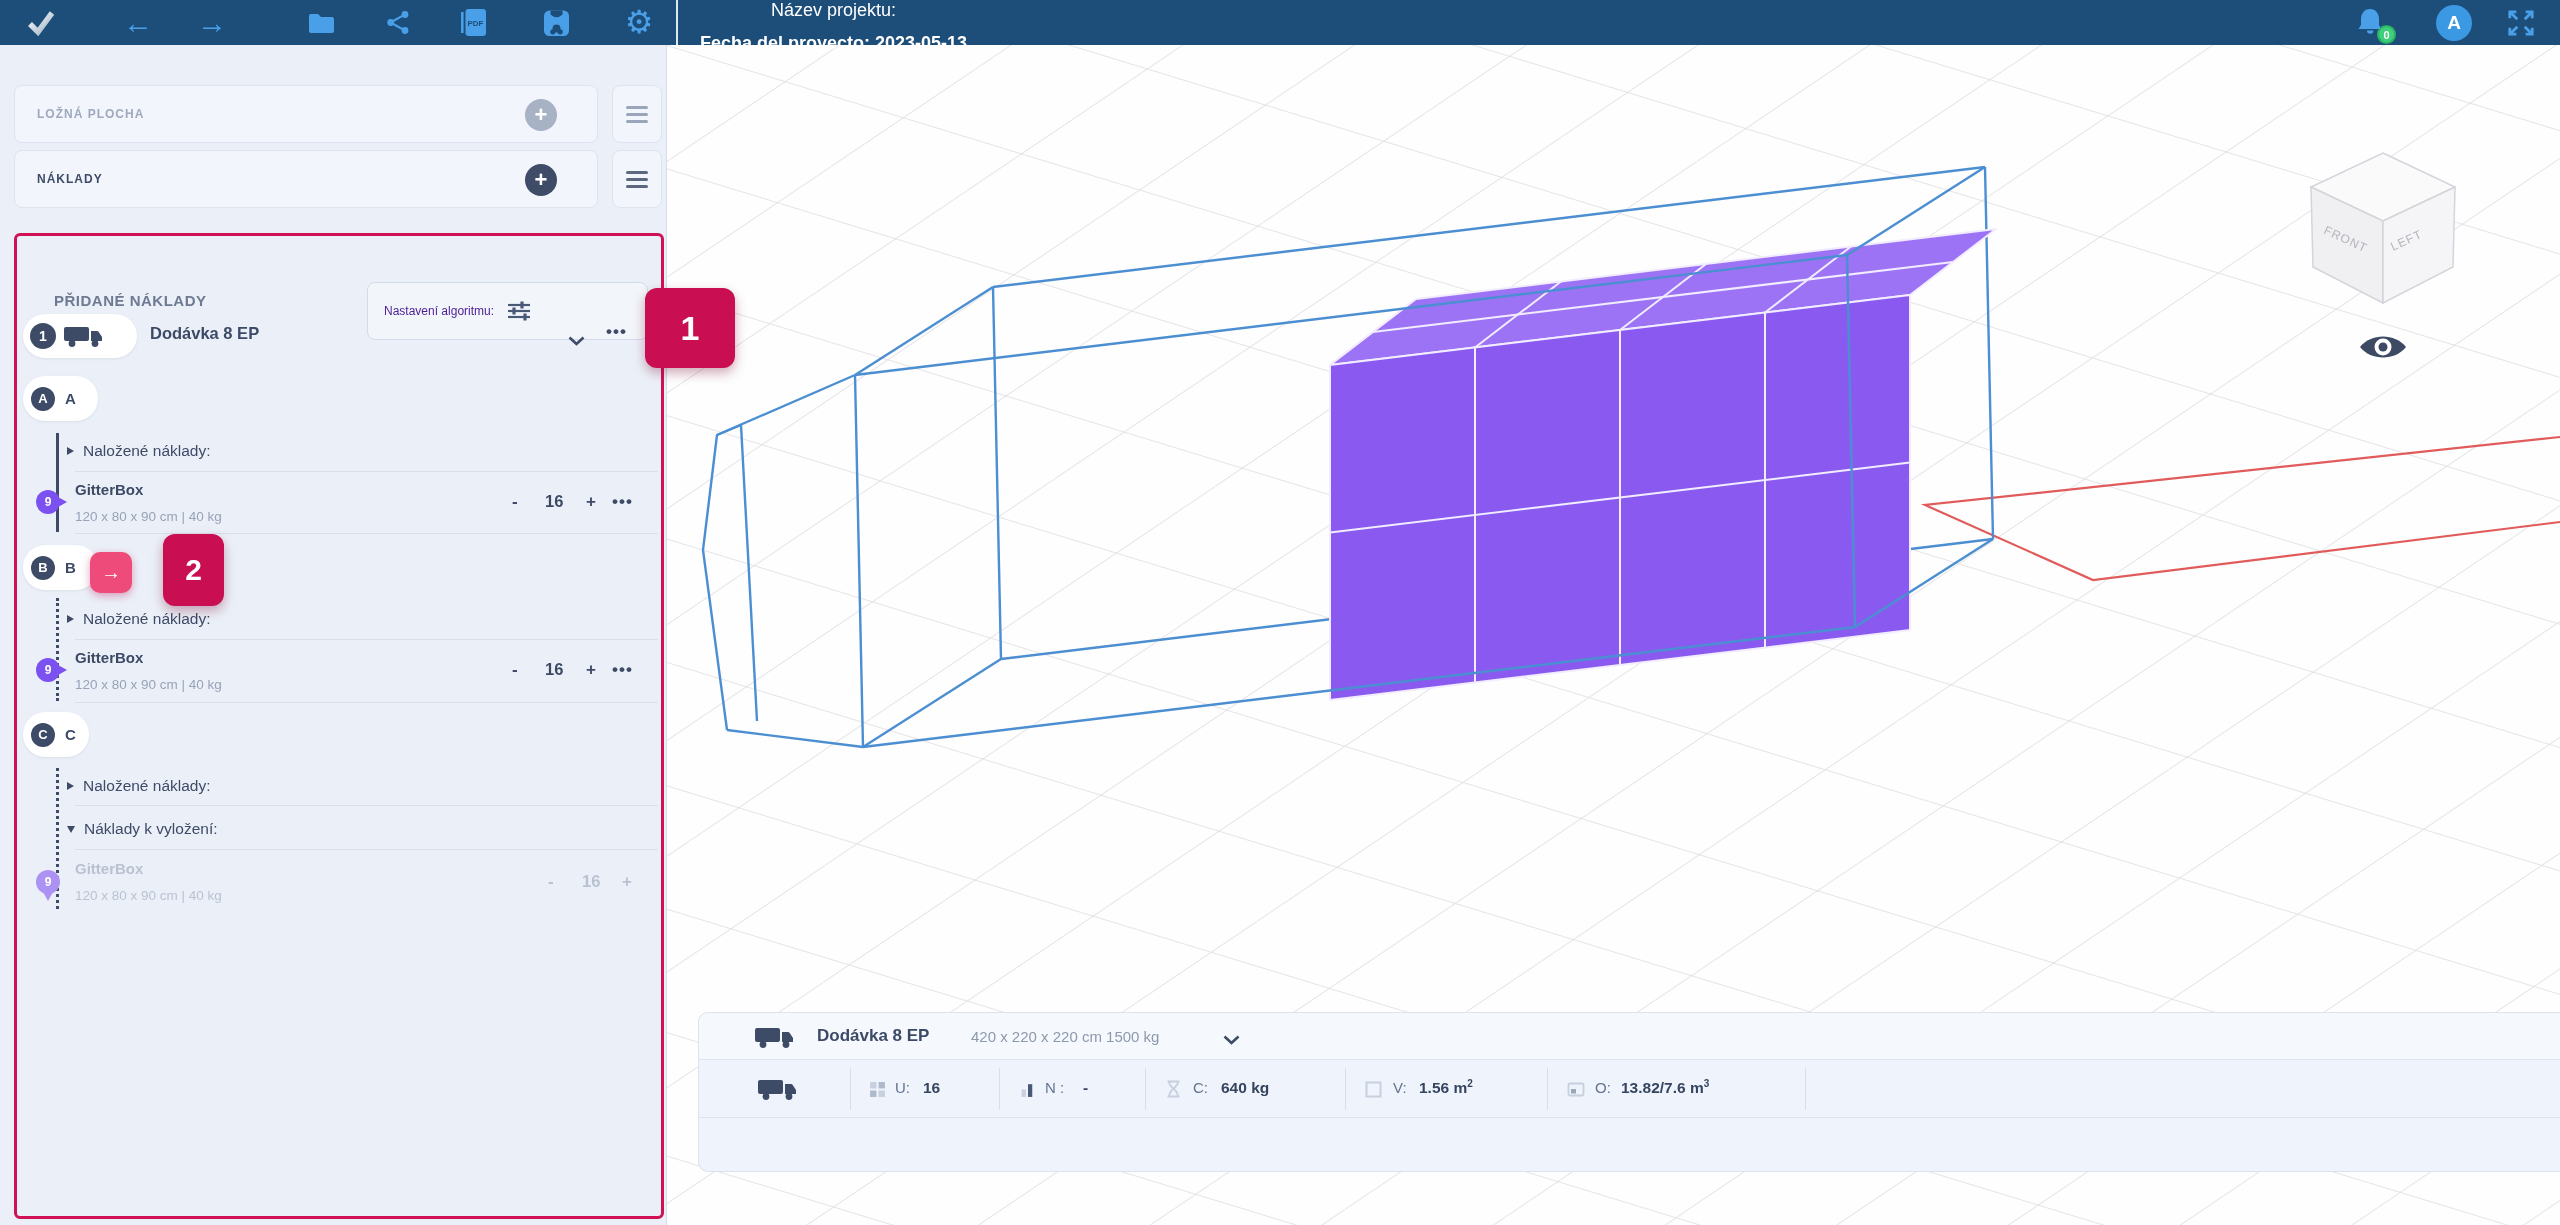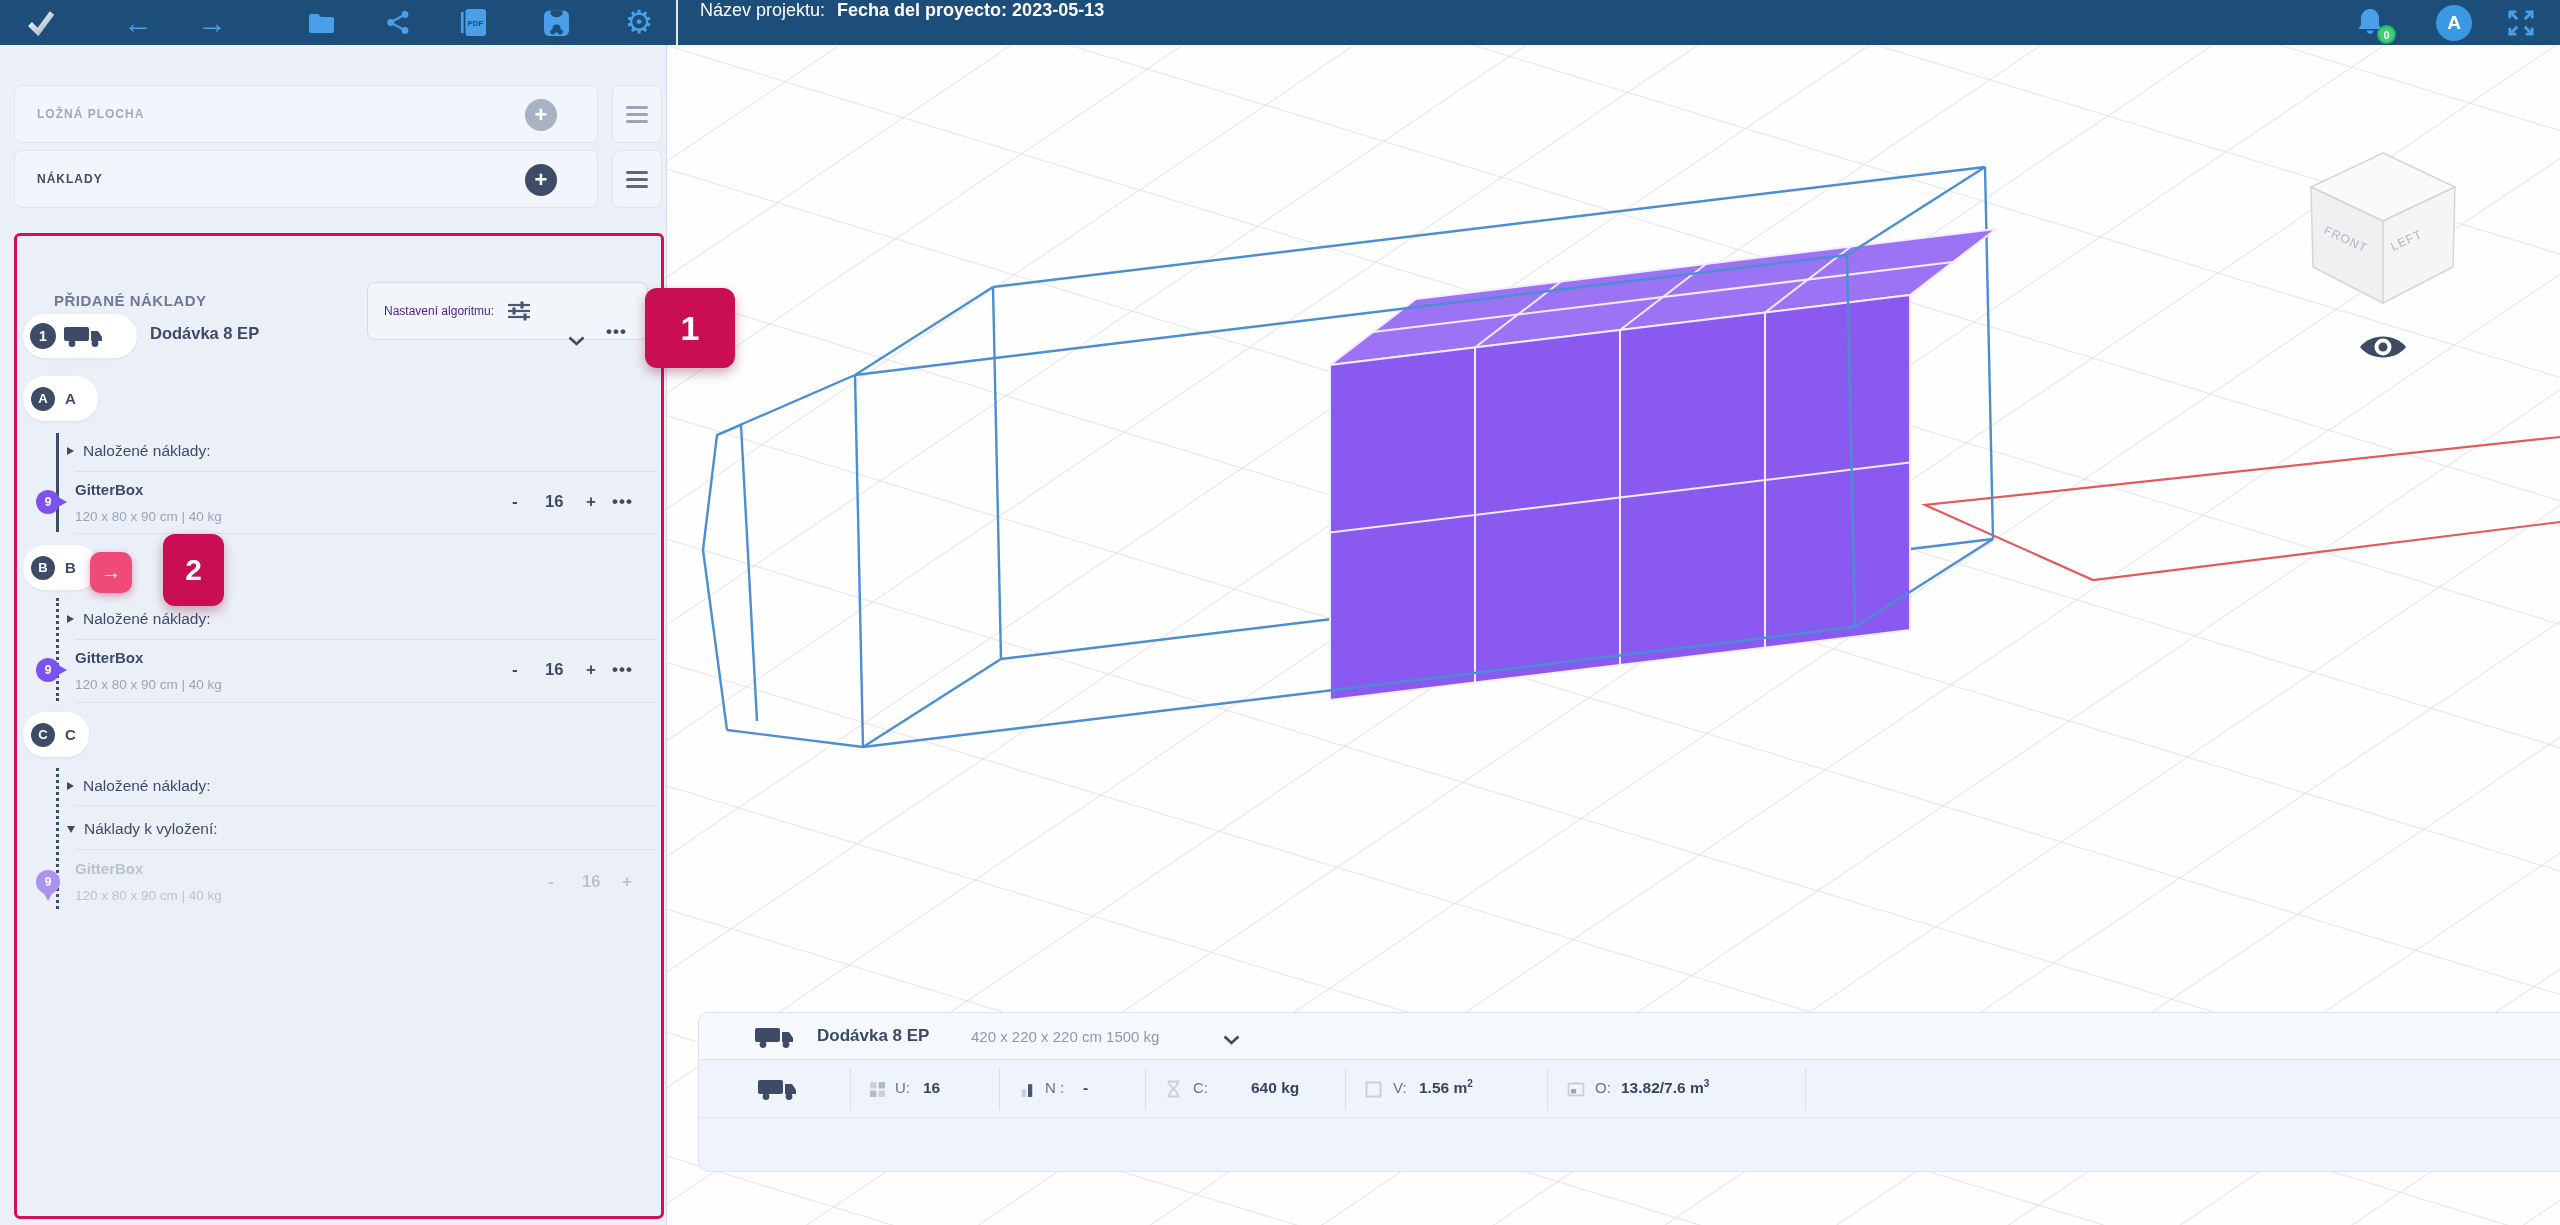--- a/index.html
+++ b/index.html
@@ -4,21 +4,21 @@
 <style>
   * { margin:0; padding:0; box-sizing:border-box; }
   html,body { width:2560px; height:1225px; overflow:hidden; }
   body { font-family:"Liberation Sans", sans-serif; position:relative; background:#fff; }
 
   
   .topbar { position:absolute; left:0; top:0; width:2560px; height:45px; background:#1d4d79; z-index:50; }
   .tb-icon { position:absolute; top:0; height:45px; display:flex; align-items:center; justify-content:center; cursor:pointer; }
   .tb-arrow { color:#4aa0e8; font-size:30px; font-weight:bold; line-height:45px; }
   .tb-divider { position:absolute; left:676px; top:0; width:2px; height:45px; background:#dfe6ee; }
-  .tb-title { position:absolute; left:700px; top:0; height:45px; display:flex; gap:12px; color:#fff; font-size:18px; }
+  .tb-title { position:absolute; left:700px; top:0; height:45px; display:flex; align-items:center; gap:12px; color:#fff; font-size:18px;flex-direction:column; }
   .tb-title b { font-size:18px; }
   .gear-glyph { color:#4aa0e8; font-size:32px; line-height:45px; }
   .avatar { position:absolute; left:2436px; top:5px; width:36px; height:36px; border-radius:50%; background:#3b99e3; color:#fff; font-weight:bold; font-size:19px; display:flex; align-items:center; justify-content:center; }
   .bell-wrap { position:absolute; left:2356px; top:7px; width:34px; height:34px; }
   .bell-badge { position:absolute; right:-6px; bottom:-3px; width:19px; height:19px; border-radius:50%; background:#3ecf7c; border:2px solid #2bb465; color:#fff; font-size:11px; font-weight:bold; display:flex; align-items:center; justify-content:center; }
 
   
   .sidebar { position:absolute; left:0; top:45px; width:667px; height:1180px; background:#ebf0f8; border-right:1px solid #d5dcea; z-index:10; }
   .card { position:absolute; background:#f2f5fb; border:1px solid #dde3ef; border-radius:8px; }
   .card-label { font-size:12px; font-weight:bold; letter-spacing:1px; line-height:56px; padding-left:22px; }
@@ -396,21 +396,21 @@
     <span class="slabel" style="left:346px;">N :</span>
     <span class="sval" style="left:384px;"><b>-</b><sup></sup></span>
 
     <div class="vsep" style="left:446px;"></div>
     <svg width="17" height="18" viewBox="0 0 16 18" style="position:absolute;left:466px;top:20px;">
       <g stroke="#c7d0de" stroke-width="1.8" fill="none">
           <path d="M2,1.5 h12 M2,16.5 h12 M3.5,1.5 c0,7 9,7 9,15 M12.5,1.5 c0,7 -9,7 -9,15"></path>
         </g>
     </svg>
     <span class="slabel" style="left:494px;">C:</span>
-    <span class="sval" style="left:552px;"><b>640 kg</b><sup></sup></span>
+    <span class="sval" style="left:522px;"><b>640 kg</b><sup></sup></span>
 
     <div class="vsep" style="left:646px;"></div>
     <svg width="17" height="17" viewBox="0 0 17 17" style="position:absolute;left:666px;top:21px;">
       <rect x="1.5" y="1.5" width="14" height="14" stroke="#c7d0de" stroke-width="2" fill="none"></rect>
     </svg>
     <span class="slabel" style="left:694px;">V:</span>
     <span class="sval" style="left:720px;"><b>1.56 m</b><sup>2</sup></span>
 
     <div class="vsep" style="left:848px;"></div>
     <svg width="18" height="17" viewBox="0 0 17 17" style="position:absolute;left:868px;top:21px;">

